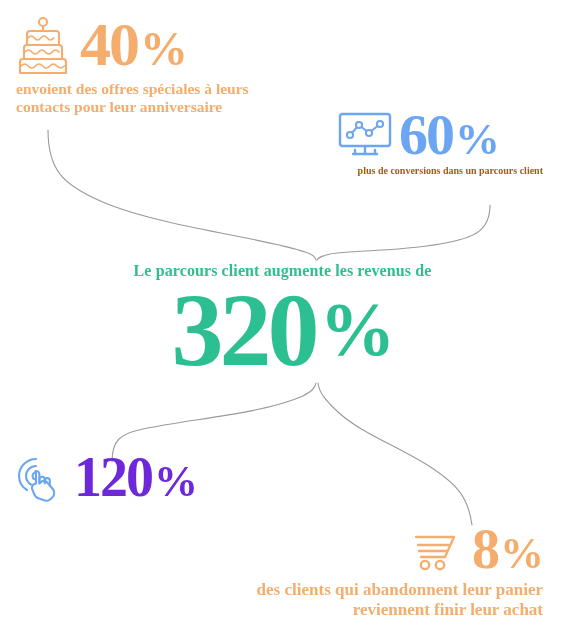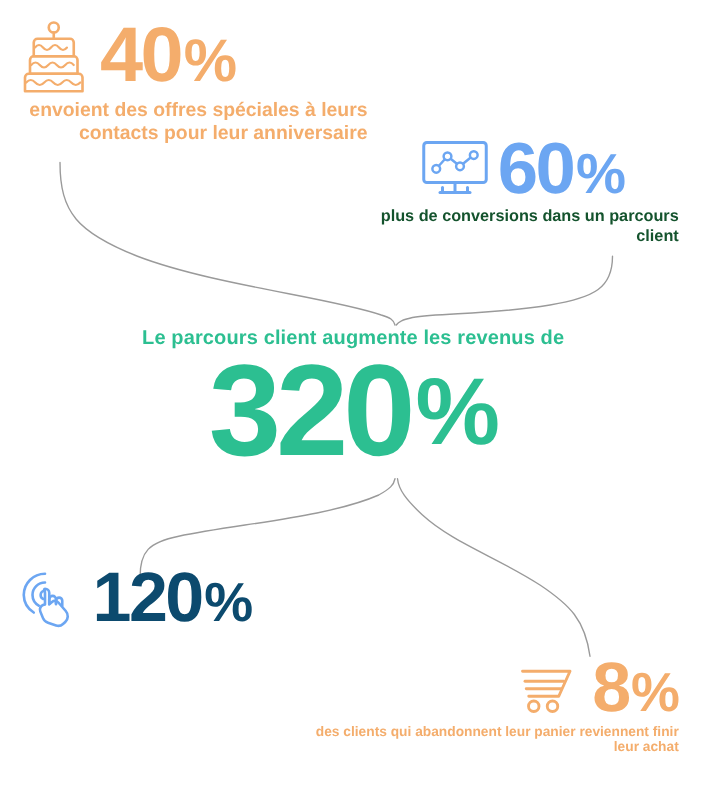--- a/index.html
+++ b/index.html
@@ -14,20 +14,21 @@
     overflow: hidden;
     font-family: "Liberation Sans", sans-serif;
     -webkit-font-smoothing: antialiased;
   }
 
   .canvas {
     position: absolute;
     inset: 0;
     width: 565px;
     height: 640px;
+    font-family: Liberation Serif, serif;
   }
 
   .connectors {
     position: absolute;
     left: 0;
     top: 0;
     width: 565px;
     height: 640px;
     pointer-events: none;
   }
@@ -53,21 +54,20 @@
     display: flex;
     align-items: baseline;
   }
   .stat-number .pct {
     letter-spacing: -1px;
   }
   .stat-caption {
     font-weight: bold;
     line-height: 1.18;
     white-space: pre-line;
-    text-align: right;
   }
 
   
   #stat-birthday {
     left: 14px;
     top: 14px;
     width: 280px;
   }
   #stat-birthday .stat-number {
     font-size: 62px;
@@ -89,22 +89,22 @@
     width: 250px;
     text-align: right;
   }
   #stat-conversions .stat-row { justify-content: center; }
   #stat-conversions .stat-number {
     font-size: 58px;
     color: #6ca6f2;
   }
   #stat-conversions .stat-number .pct { font-size: 45px; margin-left: 2px; }
   #stat-conversions .stat-caption {
-    font-size: 13px;
-    color: #14532d;
+    font-size: 10px;
+    color: #a16207;
     margin-top: 4px;
   }
 
   
   #stat-revenue {
     left: 0;
     right: 0;
     top: 262px;
     text-align: center;
   }
@@ -129,21 +129,21 @@
   }
 
   
   #stat-clicks {
     left: 12px;
     top: 452px;
     width: 300px;
   }
   #stat-clicks .stat-number {
     font-size: 56px;
-    color: #0c4a6e;
+    color: #6d28d9;
     margin-left: 4px;
   }
   #stat-clicks .stat-number .pct { font-size: 44px; margin-left: 2px; }
   #stat-clicks .stat-caption {
     font-size: 14.5px;
     color: #6ca6f2;
     margin-top: 3px;
     margin-left: 4px;
   }
 
@@ -154,21 +154,21 @@
     width: 300px;
     text-align: right;
   }
   #stat-cart .stat-row { justify-content: flex-end; }
   #stat-cart .stat-number {
     font-size: 56px;
     color: #f4ad6c;
   }
   #stat-cart .stat-number .pct { font-size: 44px; margin-left: 2px; }
   #stat-cart .stat-caption {
-    font-size: 11px;
+    font-size: 17px;
     color: #f4ad6c;
     margin-top: 4px;
   }
 </style>
 </head>
 <body>
 
 <div class="canvas">
 
   <svg class="connectors" viewBox="0 0 565 640">

